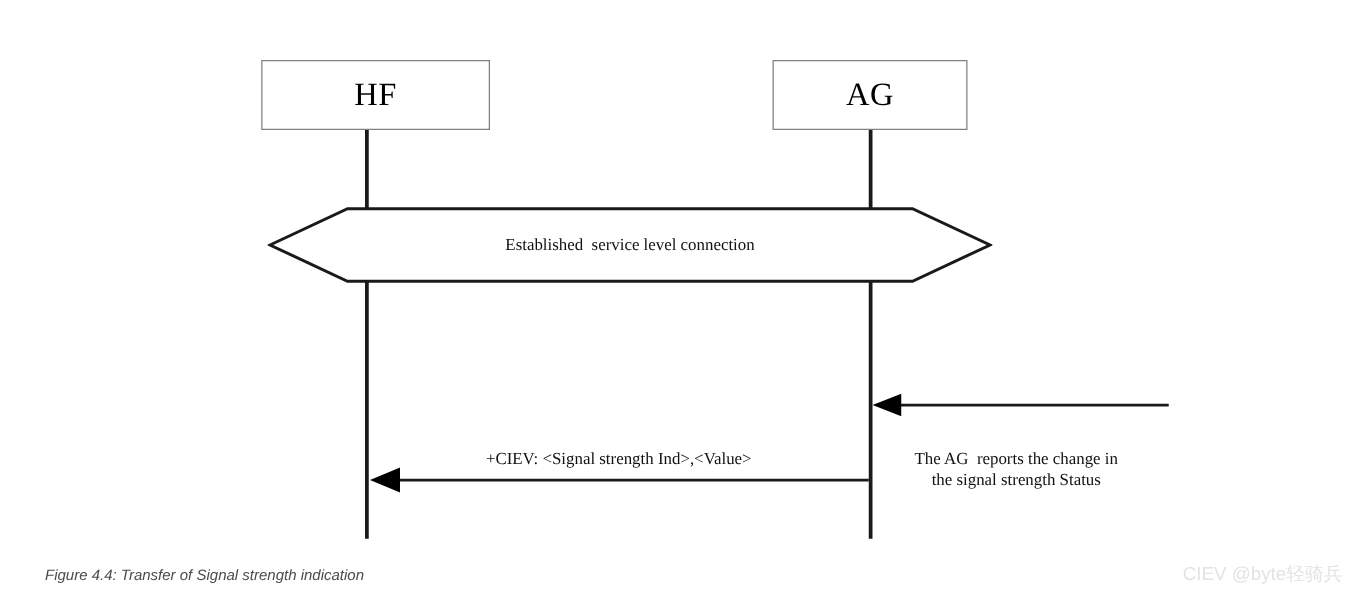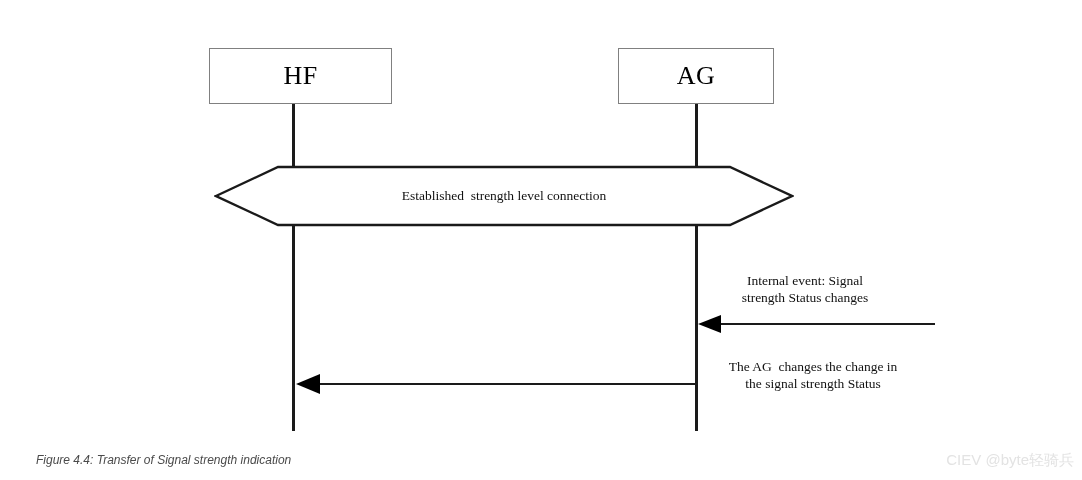--- a/index.html
+++ b/index.html
@@ -142,36 +142,35 @@
   </div>
 
   <div class="lifeline" id="lifeline-hf"></div>
   <div class="lifeline" id="lifeline-ag"></div>
 
   <div id="hexagon-wrap">
     <svg width="580" height="64" viewBox="0 0 580 64" xmlns="http://www.w3.org/2000/svg">
       <polygon points="2,31 64,2 516,2 578,31 516,60 64,60" fill="#ffffff" stroke="#1a1a1a" stroke-width="2.4" stroke-linejoin="miter"></polygon>
     </svg>
   </div>
-  <div id="hexagon-label">Established  strength level connection</div>
+  <div id="hexagon-label">Established  service level connection</div>
 
-  <div class="annotation" id="annotation-internal-event">Internal event: Signal
-strength Status changes</div>
 
   <svg class="msg-arrow" id="arrow-internal-event" style="left:694px; top:312px;" width="248" height="24" viewBox="0 0 248 24" xmlns="http://www.w3.org/2000/svg">
     <line x1="241" y1="12" x2="24" y2="12" stroke="#1a1a1a" stroke-width="2.2"></line>
     <polygon points="4,12 27,3 27,21" fill="#000000"></polygon>
   </svg>
 
+  <div class="msg-label" id="label-ciev">+CIEV: &lt;Signal strength Ind&gt;,&lt;Value&gt;</div>
 
   <svg class="msg-arrow" id="arrow-ciev" style="left:292px; top:372px;" width="408" height="24" viewBox="0 0 408 24" xmlns="http://www.w3.org/2000/svg">
     <line x1="403" y1="12" x2="24" y2="12" stroke="#1a1a1a" stroke-width="2.2"></line>
     <polygon points="4,12 28,2 28,22" fill="#000000"></polygon>
   </svg>
 
-  <div class="annotation" id="annotation-ag-reports">The AG  changes the change in
+  <div class="annotation" id="annotation-ag-reports">The AG  reports the change in
 the signal strength Status</div>
 
   <div id="figure-caption">Figure 4.4: Transfer of Signal strength indication</div>
 
   <div id="watermark">CIEV @byte轻骑兵</div>
 
 </div>
 
 </body></html>

